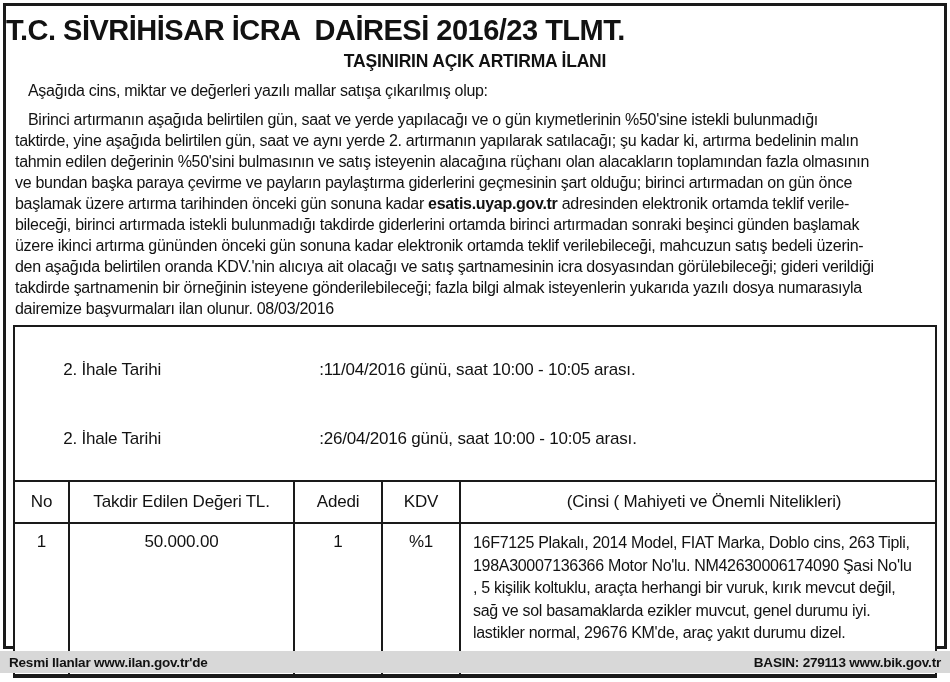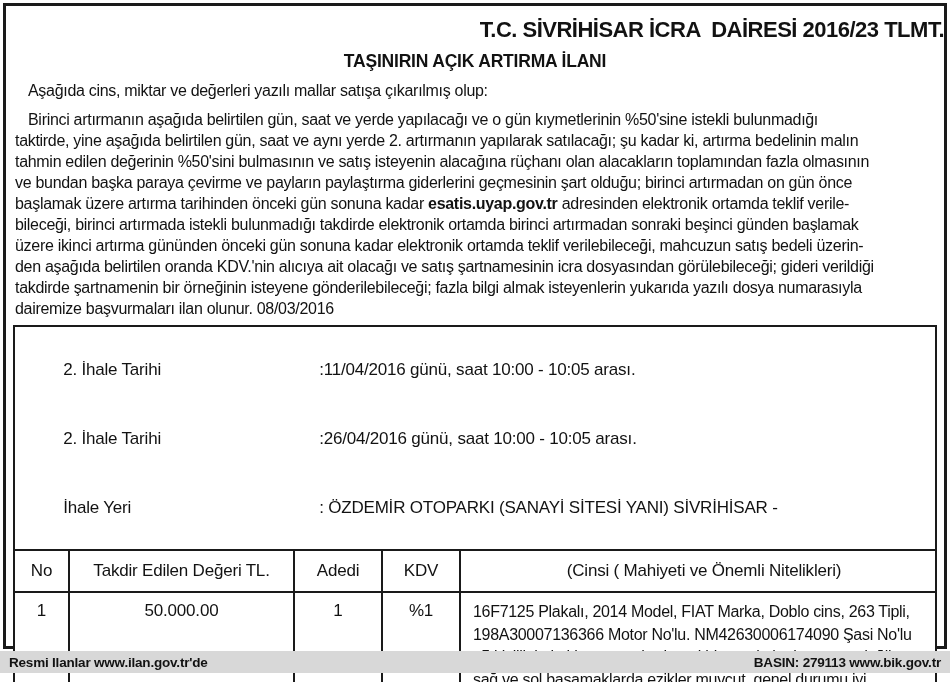--- a/index.html
+++ b/index.html
@@ -17,22 +17,22 @@
     overflow:hidden;
   }
   .sheet{
     position:absolute;left:3px;top:3px;
     width:944px;height:646px;
     box-sizing:border-box;
     border:3px solid var(--border);
     background:var(--paper);
   }
   .title{
-    text-align:right;font-weight:bold;font-size:22px;
-    margin-top:7px;letter-spacing:-0.5px;white-space:pre;line-height:34px;margin-left:20px;
+    text-align:left;font-weight:bold;font-size:29px;
+    margin-top:7px;letter-spacing:-0.5px;white-space:pre;line-height:34px;
   }
   .subtitle{
     text-align:center;font-weight:bold;font-size:17.5px;
     margin-top:4px;line-height:21px;letter-spacing:-0.2px;
   }
   .bodytext{
     margin:8px 9px 0 9px;
     font-size:16px;letter-spacing:-0.3px;
   }
   .line{white-space:pre;line-height:21px;height:21px;}
@@ -92,37 +92,34 @@
   <div class="title">T.C. SİVRİHİSAR İCRA  DAİRESİ 2016/23 TLMT.</div>
   <div class="subtitle">TAŞINIRIN AÇIK ARTIRMA İLANI</div>
 
   <div class="bodytext">
     <div class="line indent fit">Aşağıda cins, miktar ve değerleri yazılı mallar satışa çıkarılmış olup:</div>
     <div class="line indent fit">Birinci artırmanın aşağıda belirtilen gün, saat ve yerde yapılacağı ve o gün kıymetlerinin %50'sine istekli bulunmadığı</div>
     <div class="line fit">taktirde, yine aşağıda belirtilen gün, saat ve aynı yerde 2. artırmanın yapılarak satılacağı; şu kadar ki, artırma bedelinin malın</div>
     <div class="line fit">tahmin edilen değerinin %50'sini bulmasının ve satış isteyenin alacağına rüçhanı olan alacakların toplamından fazla olmasının</div>
     <div class="line fit">ve bundan başka paraya çevirme ve payların paylaştırma giderlerini geçmesinin şart olduğu; birinci artırmadan on gün önce</div>
     <div class="line fit"><span>başlamak üzere artırma tarihinden önceki gün sonuna kadar </span><span class="link">esatis.uyap.gov.tr</span><span> adresinden elektronik ortamda teklif verile-</span></div>
-    <div class="line fit">bileceği, birinci artırmada istekli bulunmadığı takdirde elektronik ortamda birinci artırmadan sonraki beşinci günden başlamak</div>
+    <div class="line fit">bileceği, birinci artırmada istekli bulunmadığı takdirde giderlerini ortamda birinci artırmadan sonraki beşinci günden başlamak</div>
     <div class="line fit">üzere ikinci artırma gününden önceki gün sonuna kadar elektronik ortamda teklif verilebileceği, mahcuzun satış bedeli üzerin-</div>
     <div class="line fit">den aşağıda belirtilen oranda KDV.'nin alıcıya ait olacağı ve satış şartnamesinin icra dosyasından görülebileceği; gideri verildiği</div>
     <div class="line fit">takdirde şartnamenin bir örneğinin isteyene gönderilebileceği; fazla bilgi almak isteyenlerin yukarıda yazılı dosya numarasıyla</div>
     <div class="line fit">dairemize başvurmaları ilan olunur. 08/03/2016</div>
   </div>
 
   <div class="box">
     <div class="info">
       <div class="info-row">
         <span class="info-label">2. İhale Tarihi</span><span class="info-value">:11/04/2016 günü, saat 10:00 - 10:05 arası.</span>
       </div>
       <div class="info-row">
         <span class="info-label">2. İhale Tarihi</span><span class="info-value">:26/04/2016 günü, saat 10:00 - 10:05 arası.</span>
-      </div>
-      <div class="info-row">
-        <span class="info-label">İhale Yeri</span><span class="info-value">: ÖZDEMİR OTOPARKI (SANAYİ SİTESİ YANI) SİVRİHİSAR -</span>
       </div>
     </div>
 
     <table class="goods">
       <colgroup>
         <col class="col-no">
           <col class="col-val">
           <col class="col-qty">
           <col class="col-vat">
           <col>

